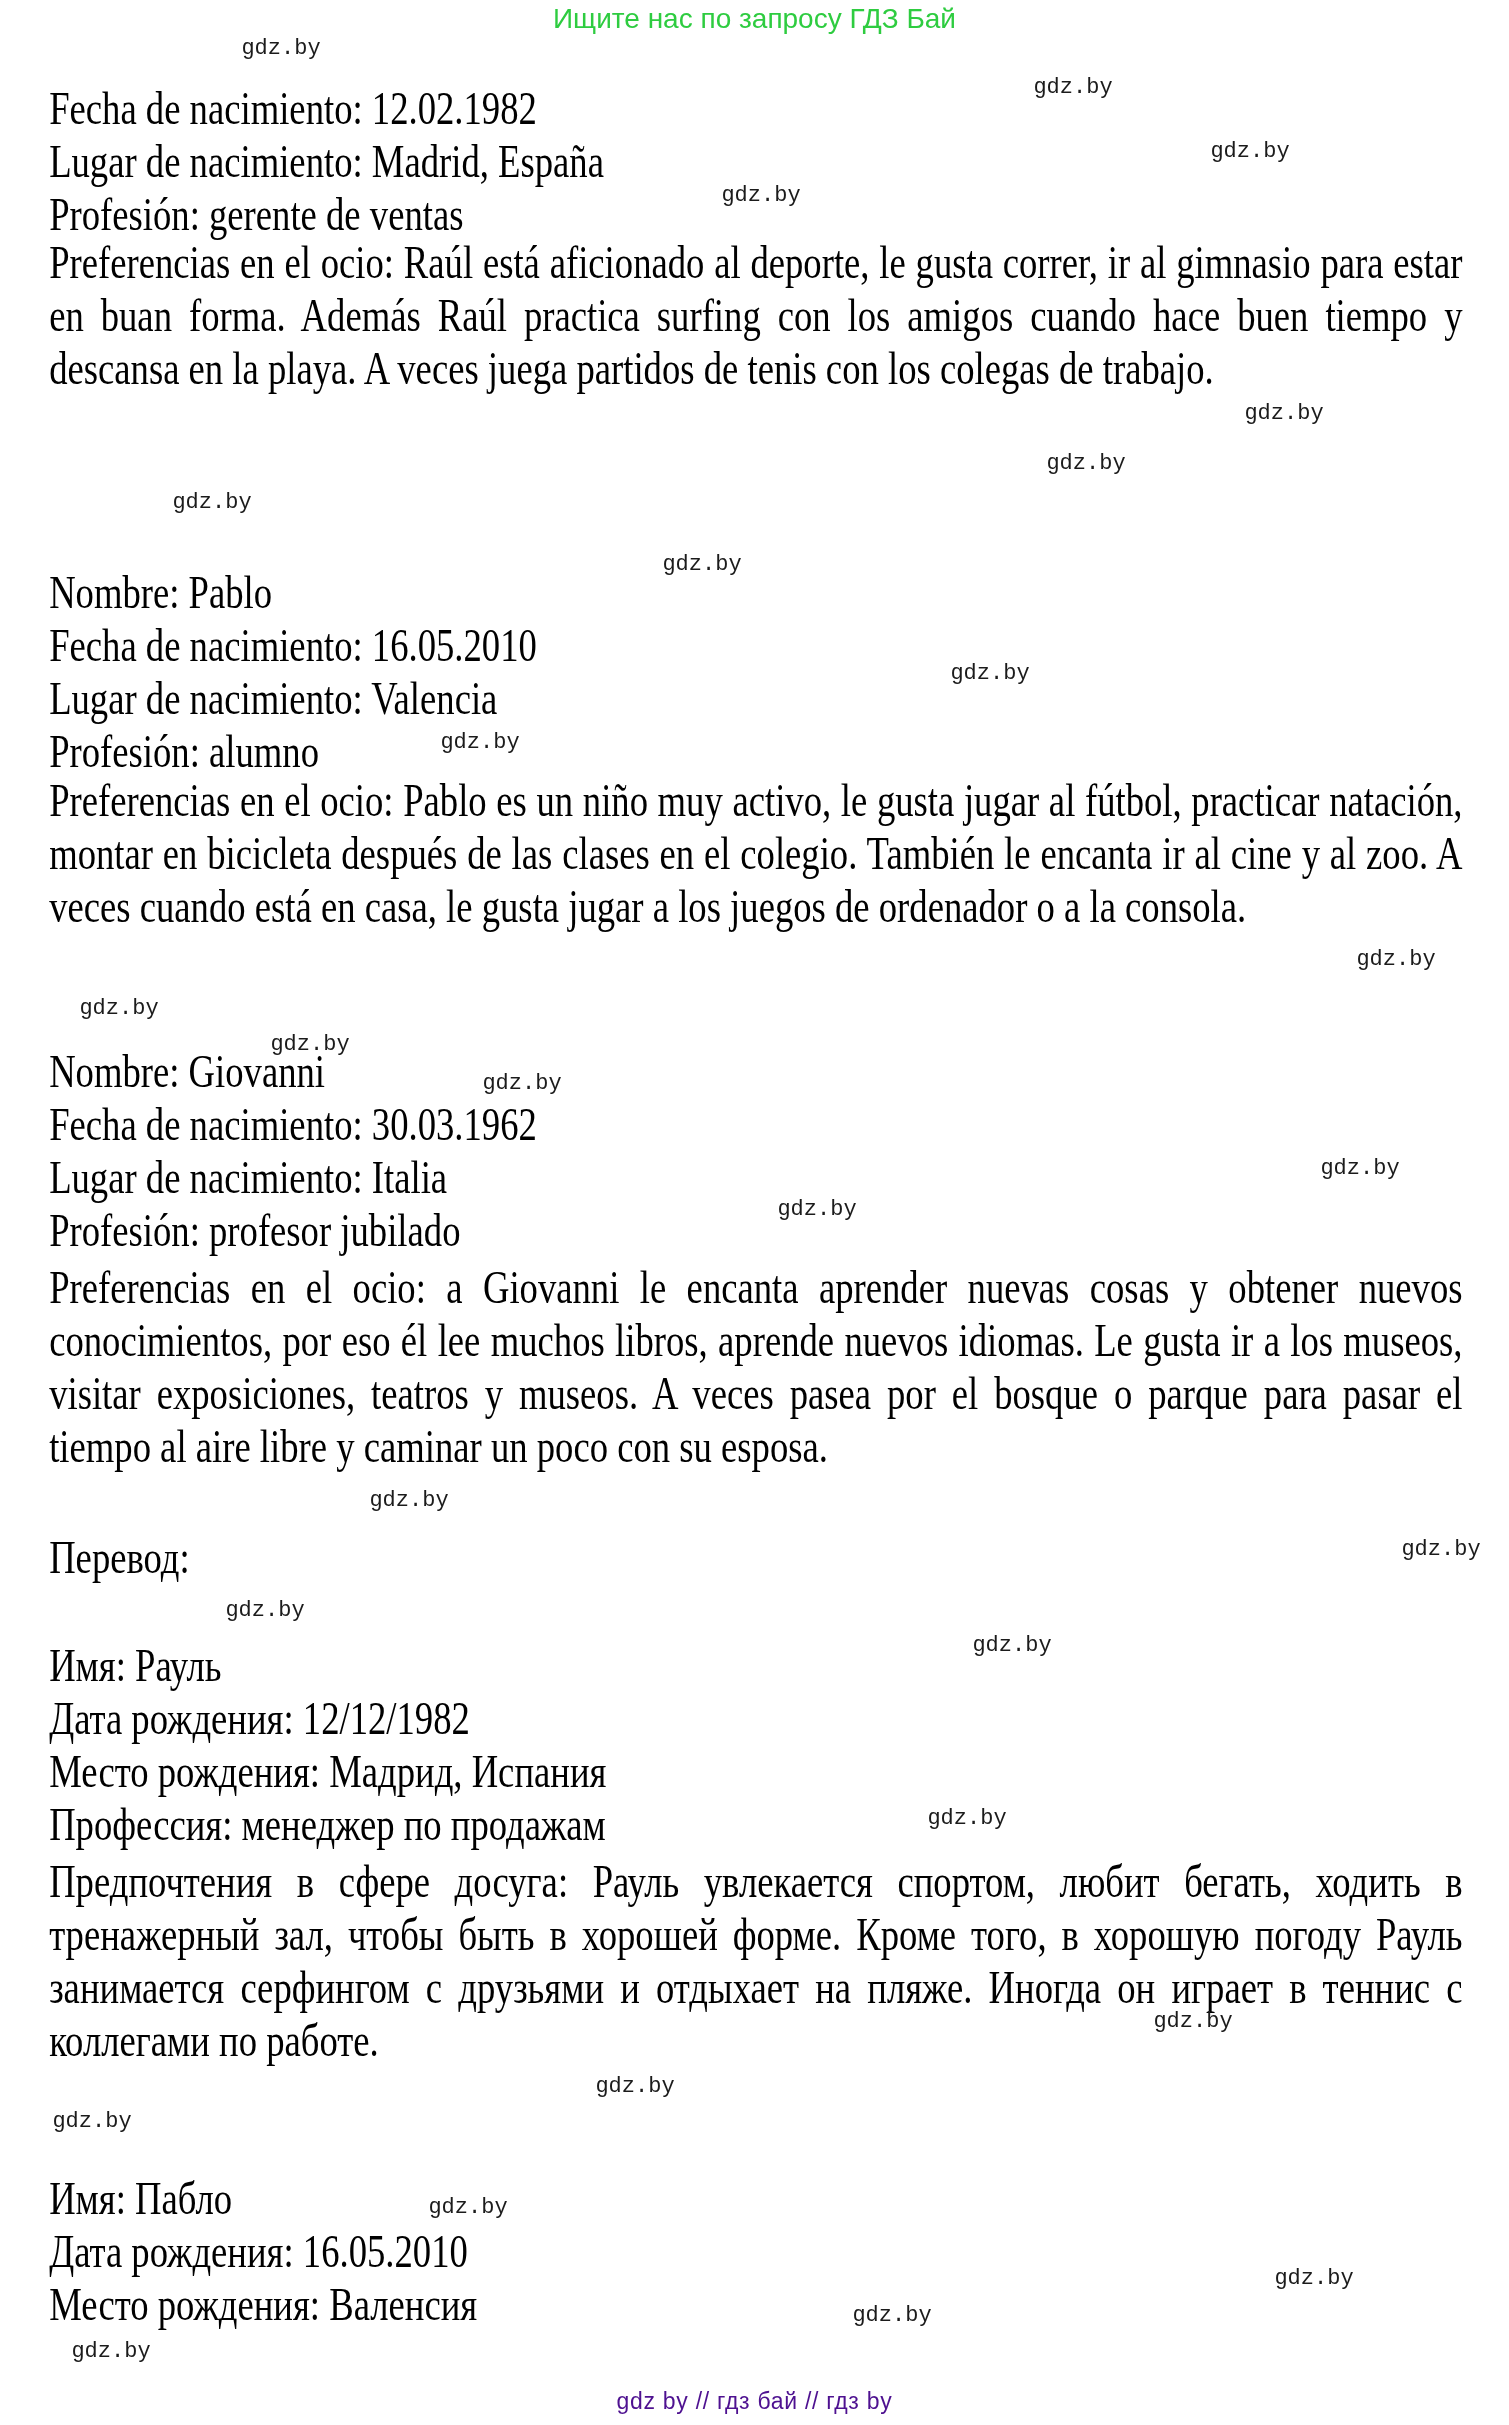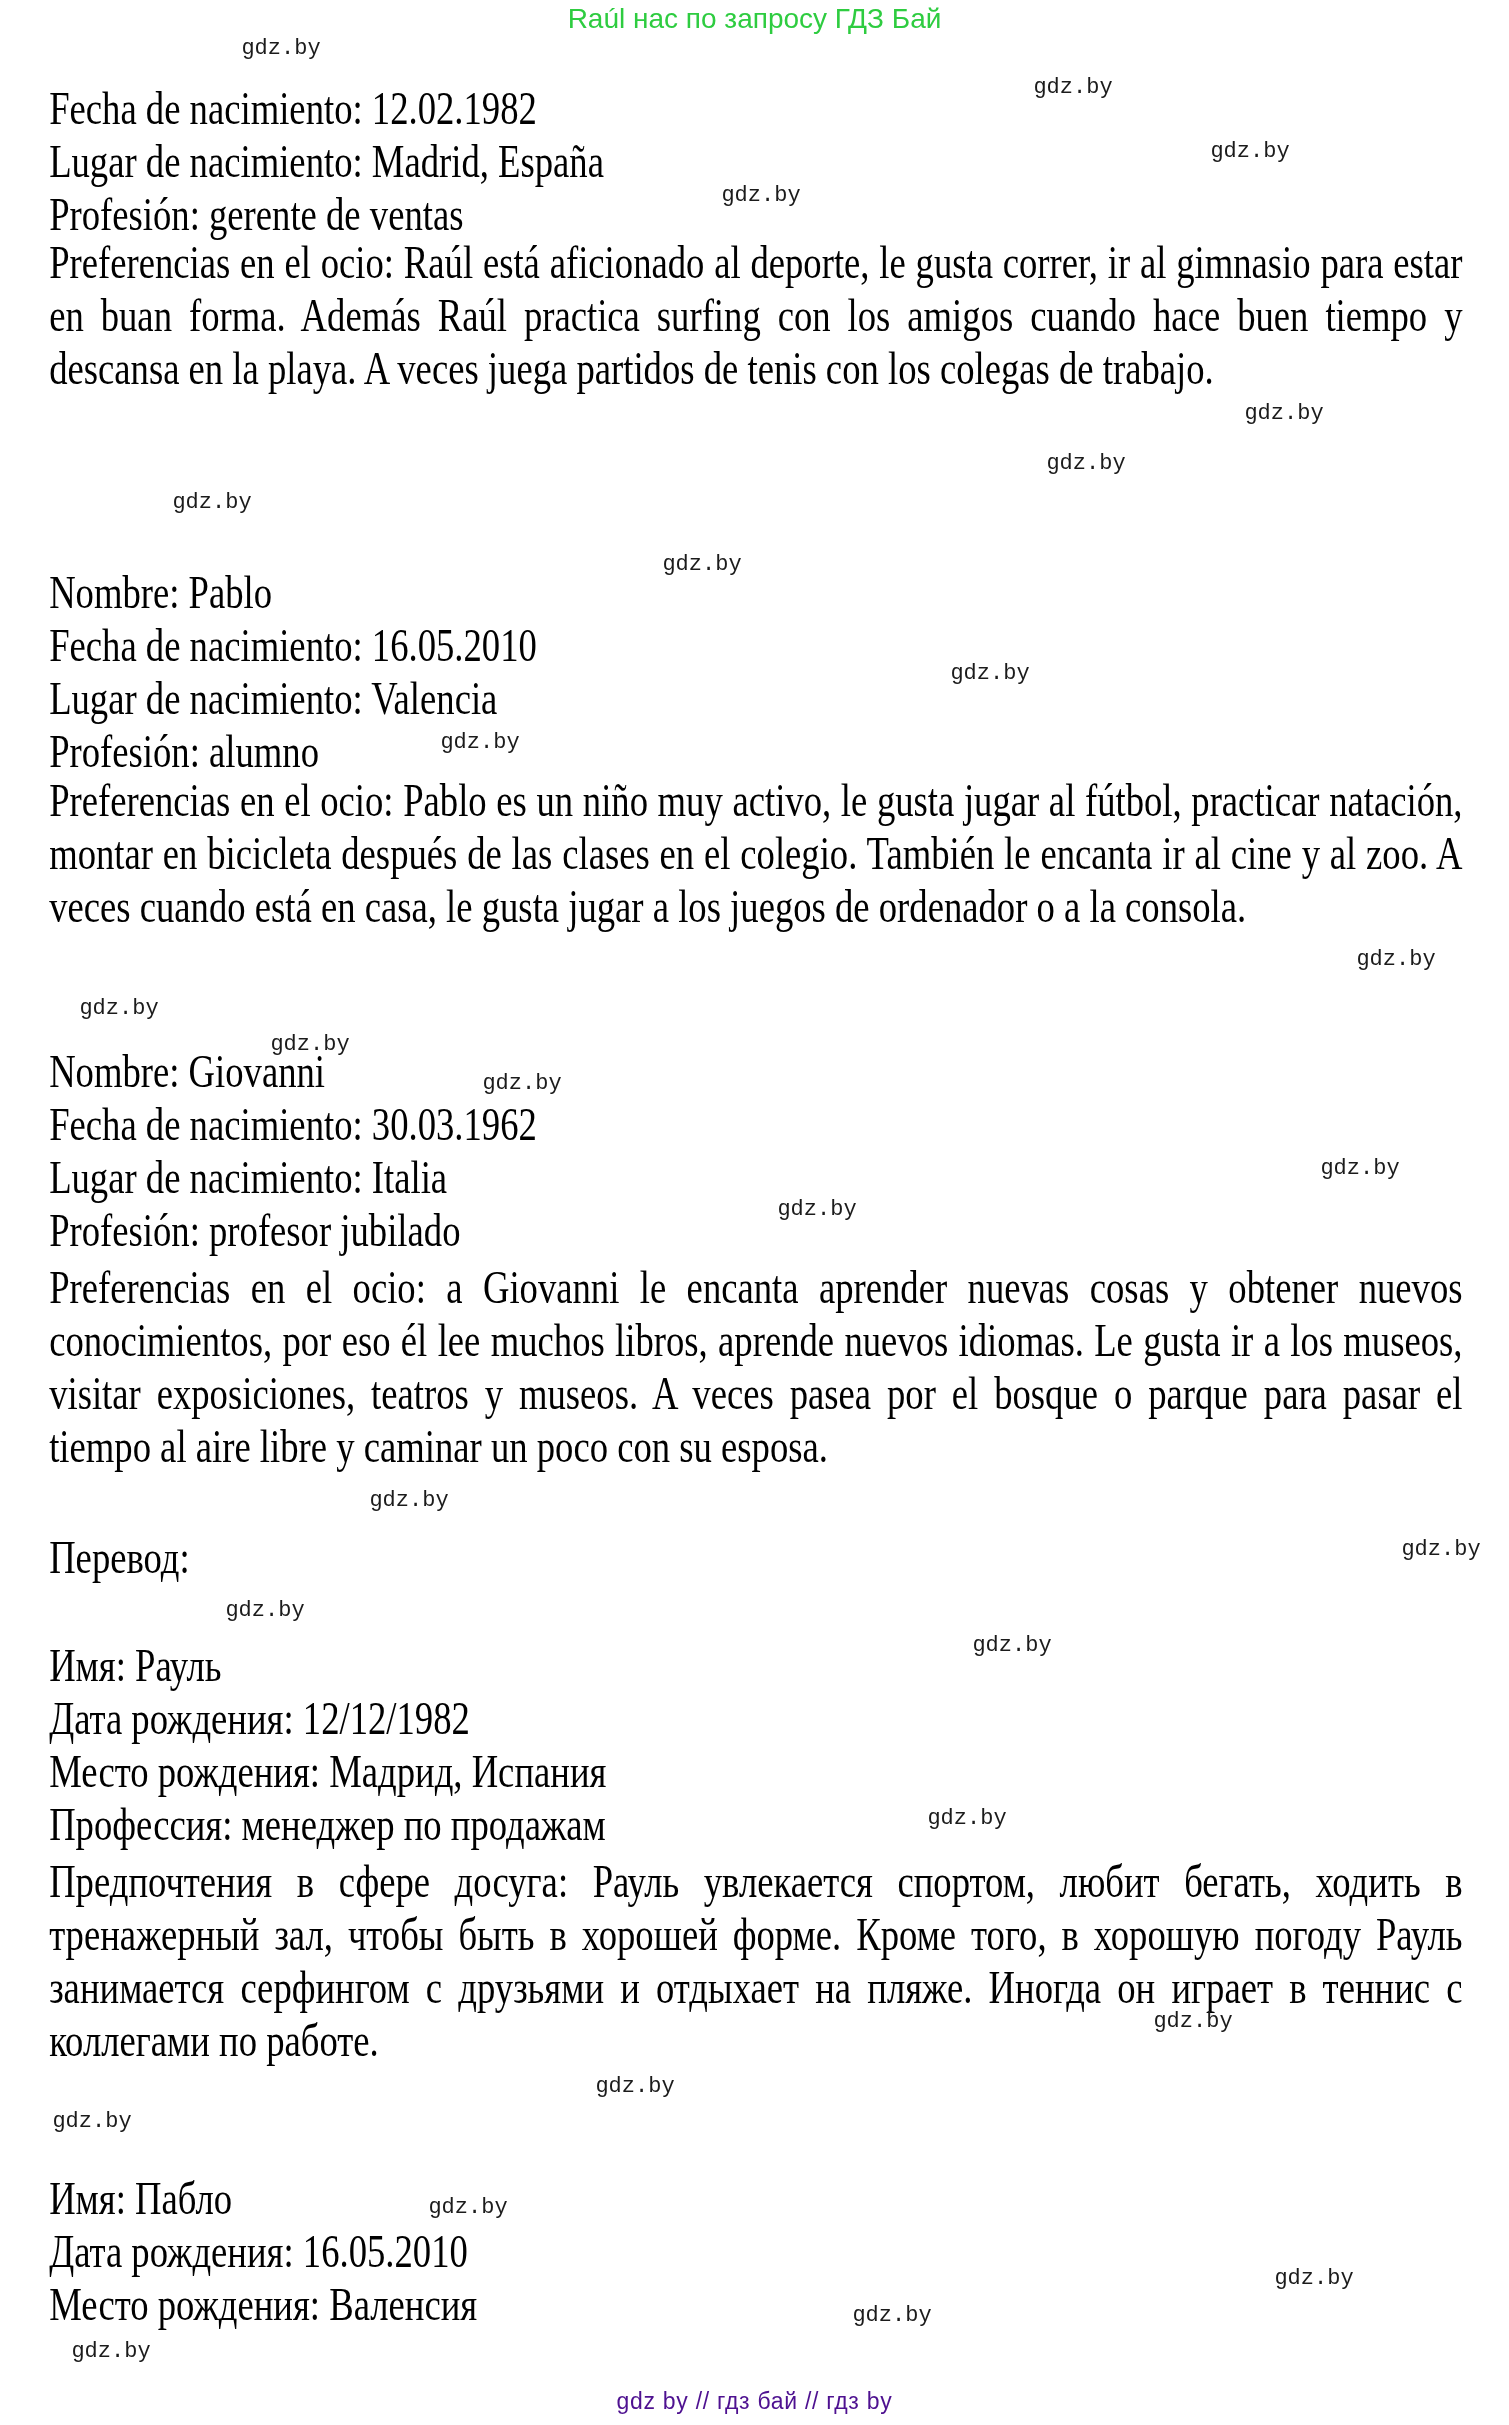--- a/index.html
+++ b/index.html
@@ -75,21 +75,21 @@
     font-size: 23px;
     color: #4e1190;
     letter-spacing: 0.7px;
   }
 </style>
 </head>
 <body>
 
 <div class="page">
 
-  <div class="promo" style="color: rgb(46, 204, 64);">Raúl нас по запросу ГДЗ Бай</div>
+  <div class="promo" style="color: rgb(46, 204, 64);">Ищите нас по запросу ГДЗ Бай</div>
 
   <div class="doc" style="color: rgb(0, 0, 0);">
 
     <div class="sec sec-raul-es">
       <div>Fecha de nacimiento: 12.02.1982</div>
       <div>Lugar de nacimiento: Madrid, España</div>
       <div>Profesión: gerente de ventas</div>
     </div>
     <p class="par par-raul-es">Preferencias en el ocio: Raúl está aficionado al deporte, le gusta correr, ir al gimnasio para estar en buan forma. Además Raúl practica surfing con los amigos cuando hace buen tiempo y descansa en la playa. A veces juega partidos de tenis con los colegas de trabajo.</p>
 

